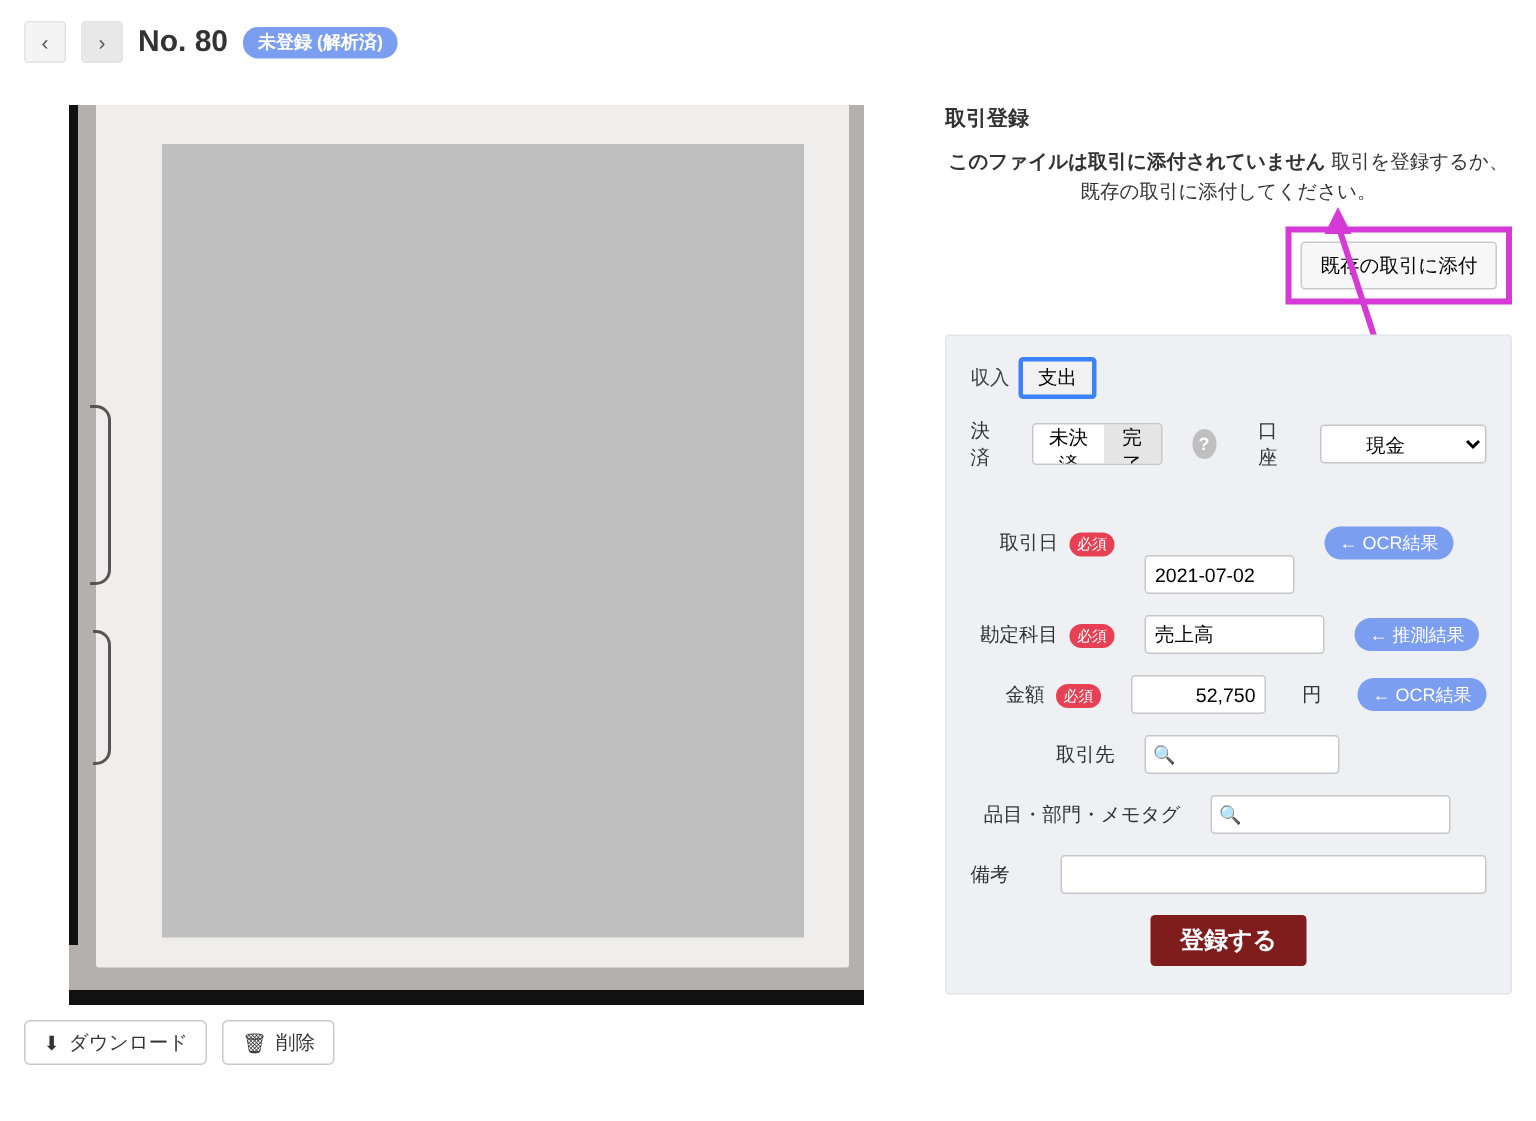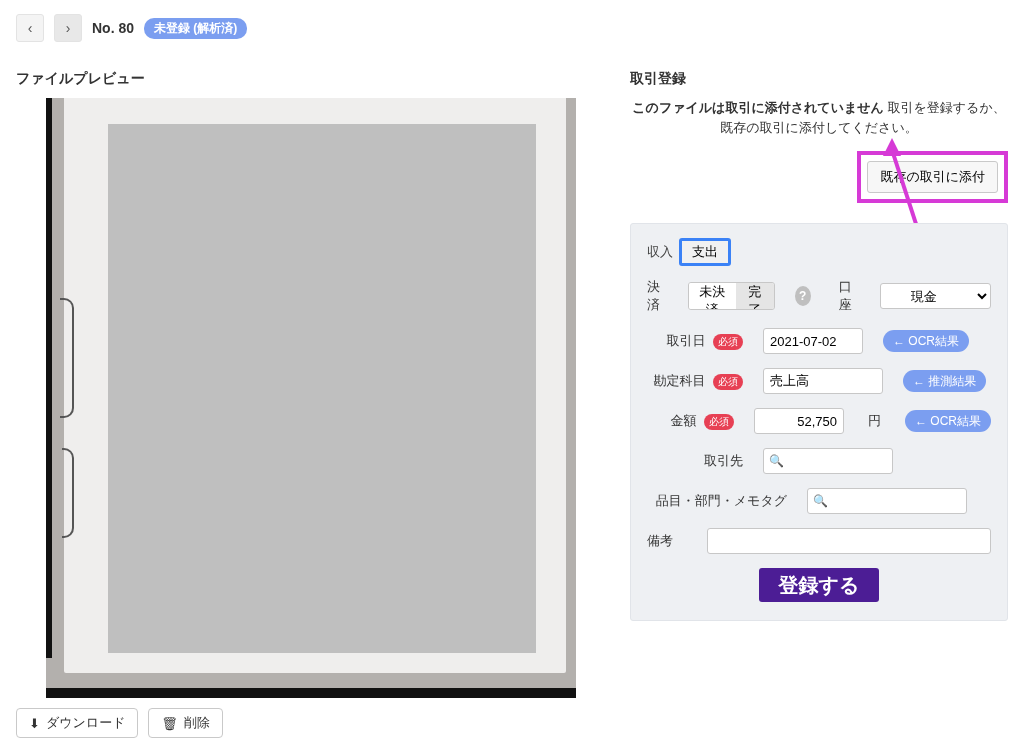--- a/index.html
+++ b/index.html
@@ -23,21 +23,21 @@
     width: 28px; height: 28px;
     display: flex; align-items: center; justify-content: center;
     background: #f4f4f4;
     border: 1px solid #e3e3e3;
     border-radius: 3px;
     cursor: pointer;
     font-size: 14px;
     color: #555;
   }
   .nav-btn.active { background: #e8e8e8; }
-  .page-no { font-weight: 700; font-size: 14px; }
+  .page-no { font-weight: 700; font-size: 20px; }
   .status-badge {
     background: #7b9ef0;
     color: #fff;
     font-size: 12px;
     padding: 2px 10px;
     border-radius: 10px;
     font-weight: 600;
   }
 
   
@@ -156,21 +156,21 @@
   }
   .seg button.on { background:#e5e5e5; }
   .help {
     width:20px;height:20px;border-radius:50%;background:#bfbfbf;color:#fff;
     display:inline-flex;align-items:center;justify-content:center;font-size:12px;font-weight:700;
   }
   select, input[type=text] {
     height:26px; border:1px solid #c7c7c7; border-radius:3px; background:#fff;
     font-size:13px; padding:0 6px;
   }
-  .w-date  { width:100px; }
+  .w-date  { width:100px;margin-top:42px; }
   .w-acct  { width:120px; }
   .w-acct-sel { width:130px;padding-left:26px; }
   .w-amt   { width:90px; text-align:right; }
   .w-search{ width:130px; padding-left:24px; }
   .w-search2{ width:160px; padding-left:24px; }
   .w-note  { flex:1; }
   .search-wrap { position:relative; display:inline-block; }
   .search-wrap .mag {
     position:absolute; left:6px; top:50%; transform:translateY(-50%);
     font-size:12px; color:#999;
@@ -179,22 +179,22 @@
   .pill {
     display:inline-flex; align-items:center; height:22px;
     background:#7b9ef0; color:#fff; font-size:12px;
     border-radius:11px; padding:0 10px; cursor:pointer; white-space:nowrap;
   }
   .yen { font-size:13px; margin:0 4px; }
 
   .submit-row { display:flex; justify-content:center; margin-top:6px; }
   .submit-btn {
     height:34px; padding:0 20px;
-    background:#4c1d95; color:#fff; border:none; border-radius:3px;
-    font-size:20px; font-weight:600; cursor:pointer;
+    background:#7f1d1d; color:#fff; border:none; border-radius:3px;
+    font-size:16px; font-weight:600; cursor:pointer;
   }
 
   .right-rel { position:relative; }
 </style>
 </head>
 <body>
 
 <div class="topbar">
   <div class="nav-btn">
     <span>‹</span>
@@ -202,21 +202,20 @@
   <div class="nav-btn active">
     <span>›</span>
   </div>
   <span class="page-no">No. 80</span>
   <span class="status-badge">未登録 (解析済)</span>
 </div>
 
 <div class="cols">
 
   <div class="left">
-    <div class="section-title">ファイルプレビュー</div>
 
     <div class="preview-wrap">
       <div class="doc-sheet">
         <div class="doc-inner"></div>
         <div class="clip"></div>
         <div class="clip2"></div>
       </div>
     </div>
 
     <div class="file-actions">

